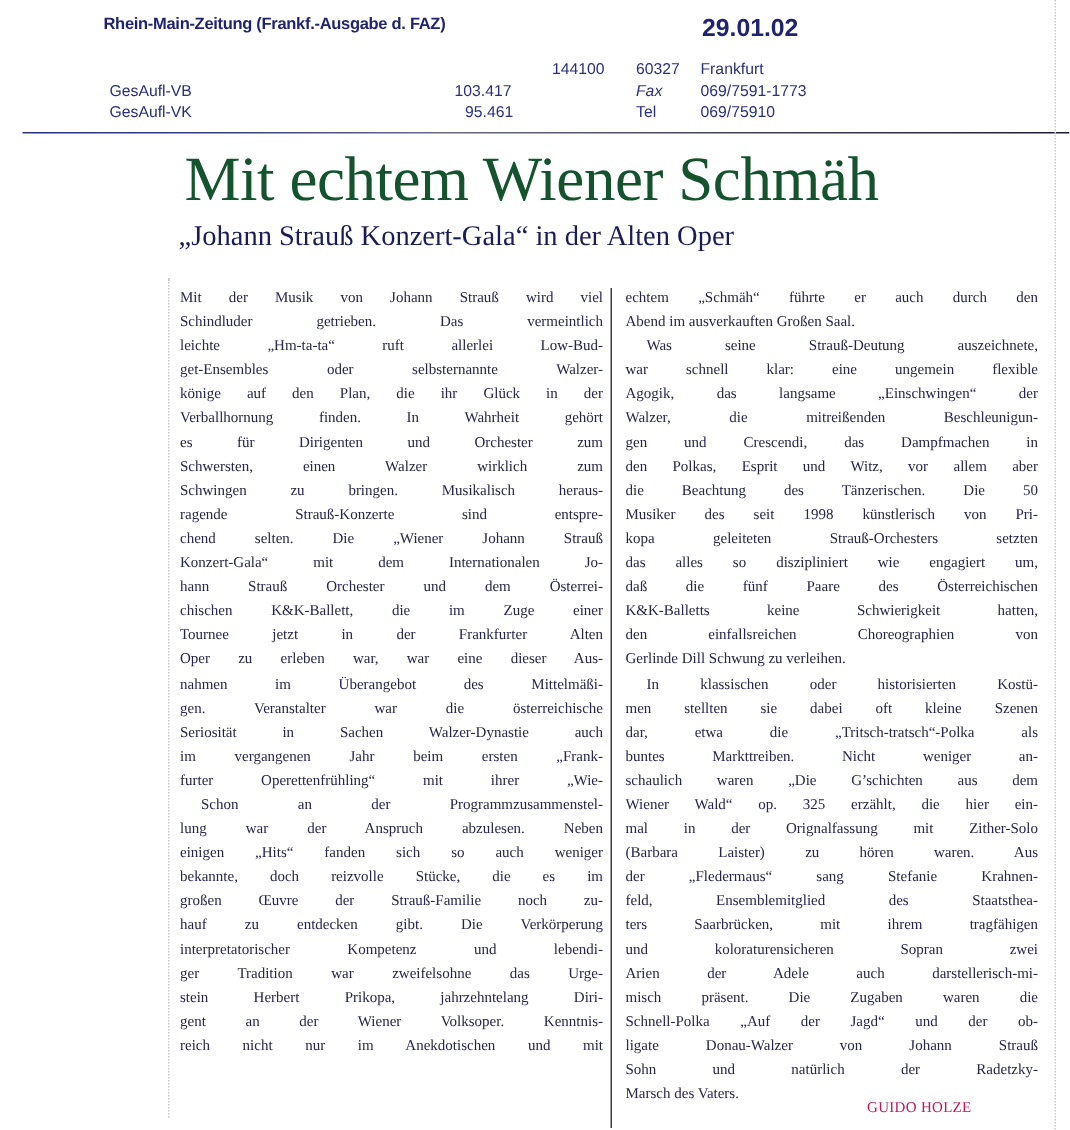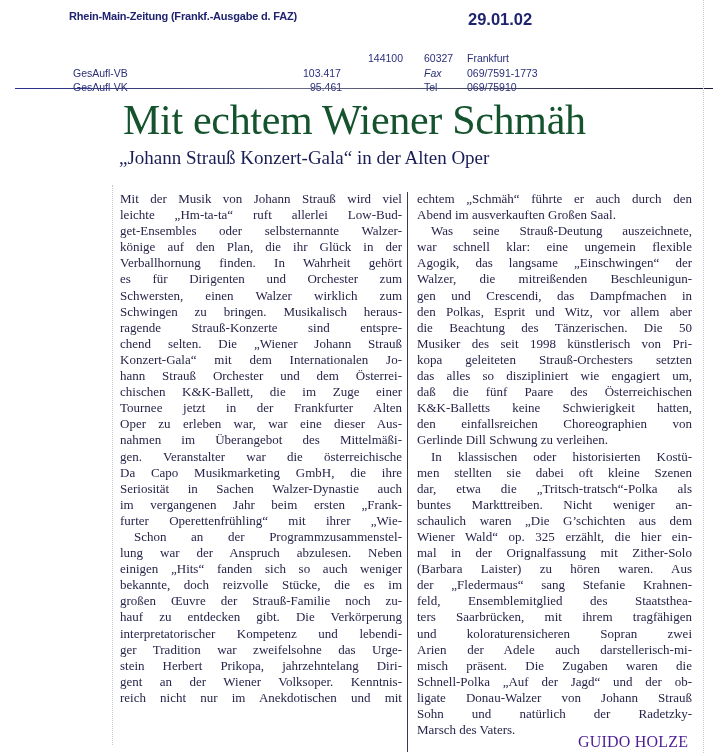--- a/index.html
+++ b/index.html
@@ -35,21 +35,20 @@
     font-size: 16.5px;
     color: #1f2370;
   }
   .meta {
     position: absolute;
     font-family: "Liberation Sans", sans-serif;
     font-size: 10.5px;
     color: #2a2f7a;
     white-space: nowrap;
     line-height: 13px;
-    margin-top: 12px;
   }
   .rule {
     position: absolute;
     left: 15px;
     top: 88px;
     width: 698px;
     height: 1px;
     background: linear-gradient(to right, #2a2f8a 0%, #3a3f7a 20%, #6a6a8a 40%, #4a4a6a 60%, #1a1a3a 100%);
   }
   .headline {
@@ -69,21 +68,21 @@
     top: 146px;
     font-family: "Liberation Serif", serif;
     font-size: 19px;
     color: #1a1d55;
     white-space: nowrap;
     line-height: 24px;
   }
   .col {
     position: absolute;
     font-family: "Liberation Serif", serif;
-    font-size: 13px;
+    font-size: 10px;
     line-height: 16.1px;
     color: #26254a;
     text-align: justify;
   }
   .col-left {
     left: 120px;
     top: 191px;
     width: 282px;
   }
   .col-right {
@@ -127,22 +126,22 @@
     top: 0px;
     width: 0;
     height: 753px;
     border-left: 1px dotted #c8c8d0;
   }
   .byline {
     position: absolute;
     left: 578px;
     top: 733px;
     font-family: "Liberation Serif", serif;
-    font-size: 16px;
-    color: #4c1d95;
+    font-size: 10px;
+    color: #be185d;
     letter-spacing: 0.2px;
   }
 </style>
 </head>
 <body>
 
 <div class="header-title">Rhein-Main-Zeitung (Frankf.-Ausgabe d. FAZ)</div>
 <div class="header-date">29.01.02</div>
 
 <div class="meta" style="left:368px; top:40px;">144100</div>
@@ -162,37 +161,37 @@
 <div class="rule"></div>
 
 <div class="headline">Mit echtem Wiener Schmäh</div>
 <div class="subhead">„Johann Strauß Konzert-Gala“ in der Alten Oper</div>
 
 <div class="dotted-left"></div>
 <div class="dotted-right"></div>
 
 <div class="col col-left">
   <span class="line">Mit der Musik von Johann Strauß wird viel</span>
+  <span class="line">Schindluder getrieben. Das vermeintlich</span>
   <span class="line">leichte „Hm-ta-ta“ ruft allerlei Low-Bud-</span>
   <span class="line">get-Ensembles oder selbsternannte Walzer-</span>
   <span class="line">könige auf den Plan, die ihr Glück in der</span>
   <span class="line">Verballhornung finden. In Wahrheit gehört</span>
   <span class="line">es für Dirigenten und Orchester zum</span>
   <span class="line">Schwersten, einen Walzer wirklich zum</span>
   <span class="line">Schwingen zu bringen. Musikalisch heraus-</span>
   <span class="line">ragende Strauß-Konzerte sind entspre-</span>
   <span class="line">chend selten. Die „Wiener Johann Strauß</span>
   <span class="line">Konzert-Gala“ mit dem Internationalen Jo-</span>
   <span class="line">hann Strauß Orchester und dem Österrei-</span>
   <span class="line">chischen K&amp;K-Ballett, die im Zuge einer</span>
   <span class="line">Tournee jetzt in der Frankfurter Alten</span>
   <span class="line">Oper zu erleben war, war eine dieser Aus-</span>
   <span class="line">nahmen im Überangebot des Mittelmäßi-</span>
   <span class="line">gen. Veranstalter war die österreichische</span>
-  <span class="line">Da Capo Musikmarketing GmbH, die ihre</span>
   <span class="line">Seriosität in Sachen Walzer-Dynastie auch</span>
   <span class="line">im vergangenen Jahr beim ersten „Frank-</span>
   <span class="line">furter Operettenfrühling“ mit ihrer „Wie-</span>
   <span class="line indent">Schon an der Programmzusammenstel-</span>
   <span class="line">lung war der Anspruch abzulesen. Neben</span>
   <span class="line">einigen „Hits“ fanden sich so auch weniger</span>
   <span class="line">bekannte, doch reizvolle Stücke, die es im</span>
   <span class="line">großen Œuvre der Strauß-Familie noch zu-</span>
   <span class="line">hauf zu entdecken gibt. Die Verkörperung</span>
   <span class="line">interpretatorischer Kompetenz und lebendi-</span>

